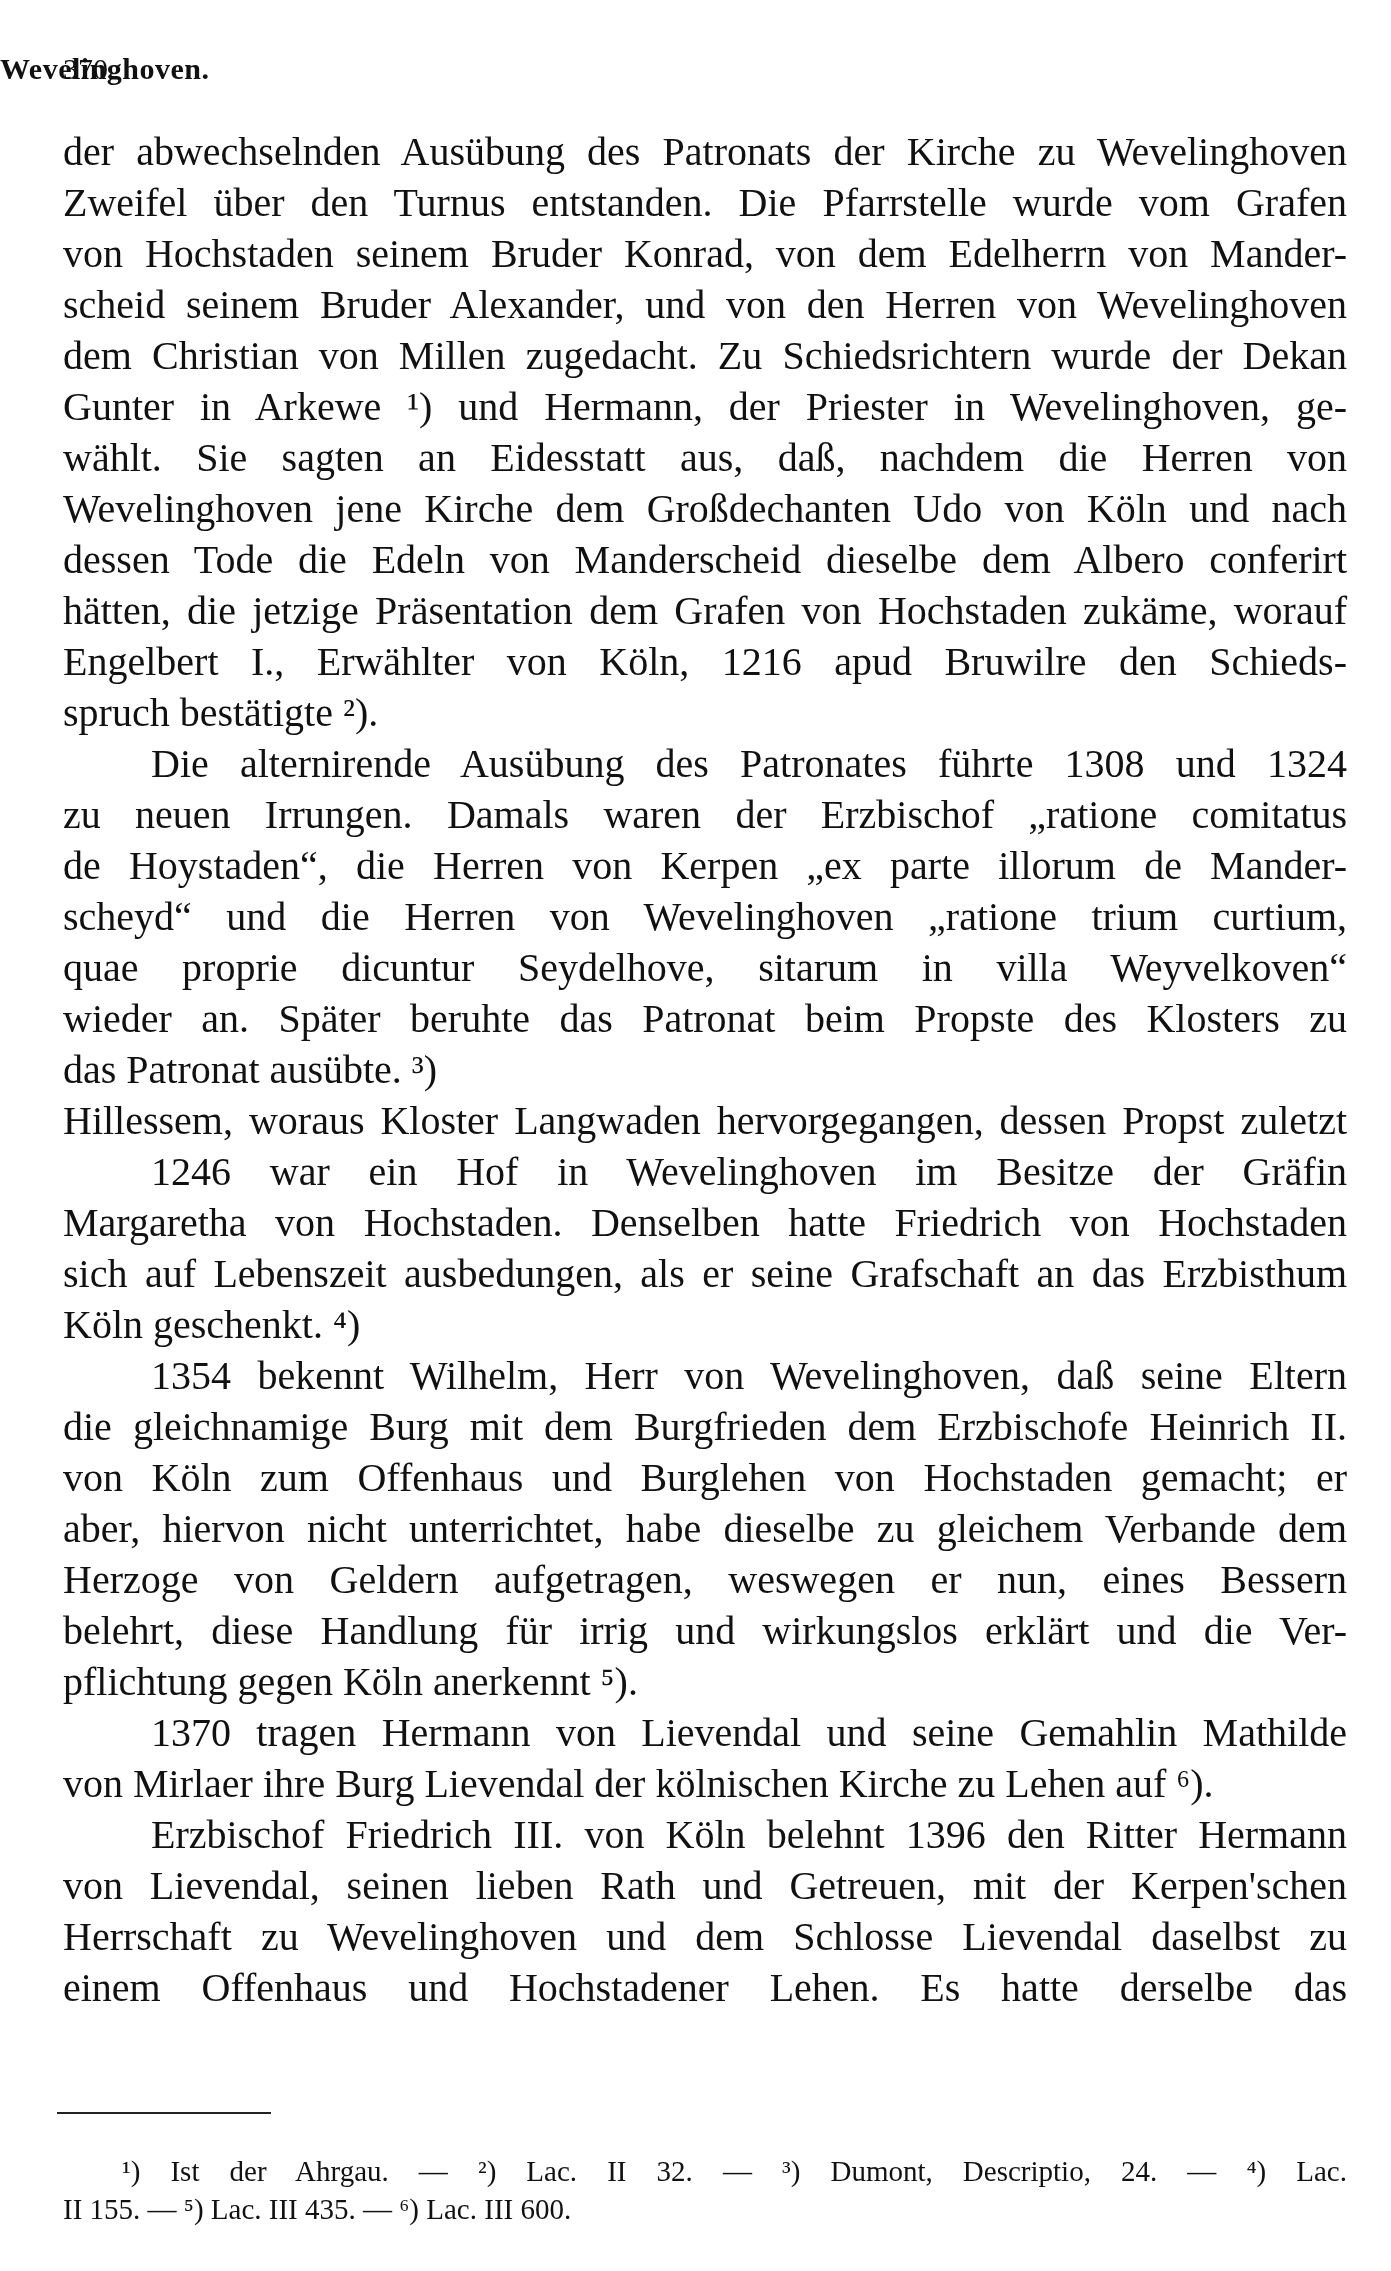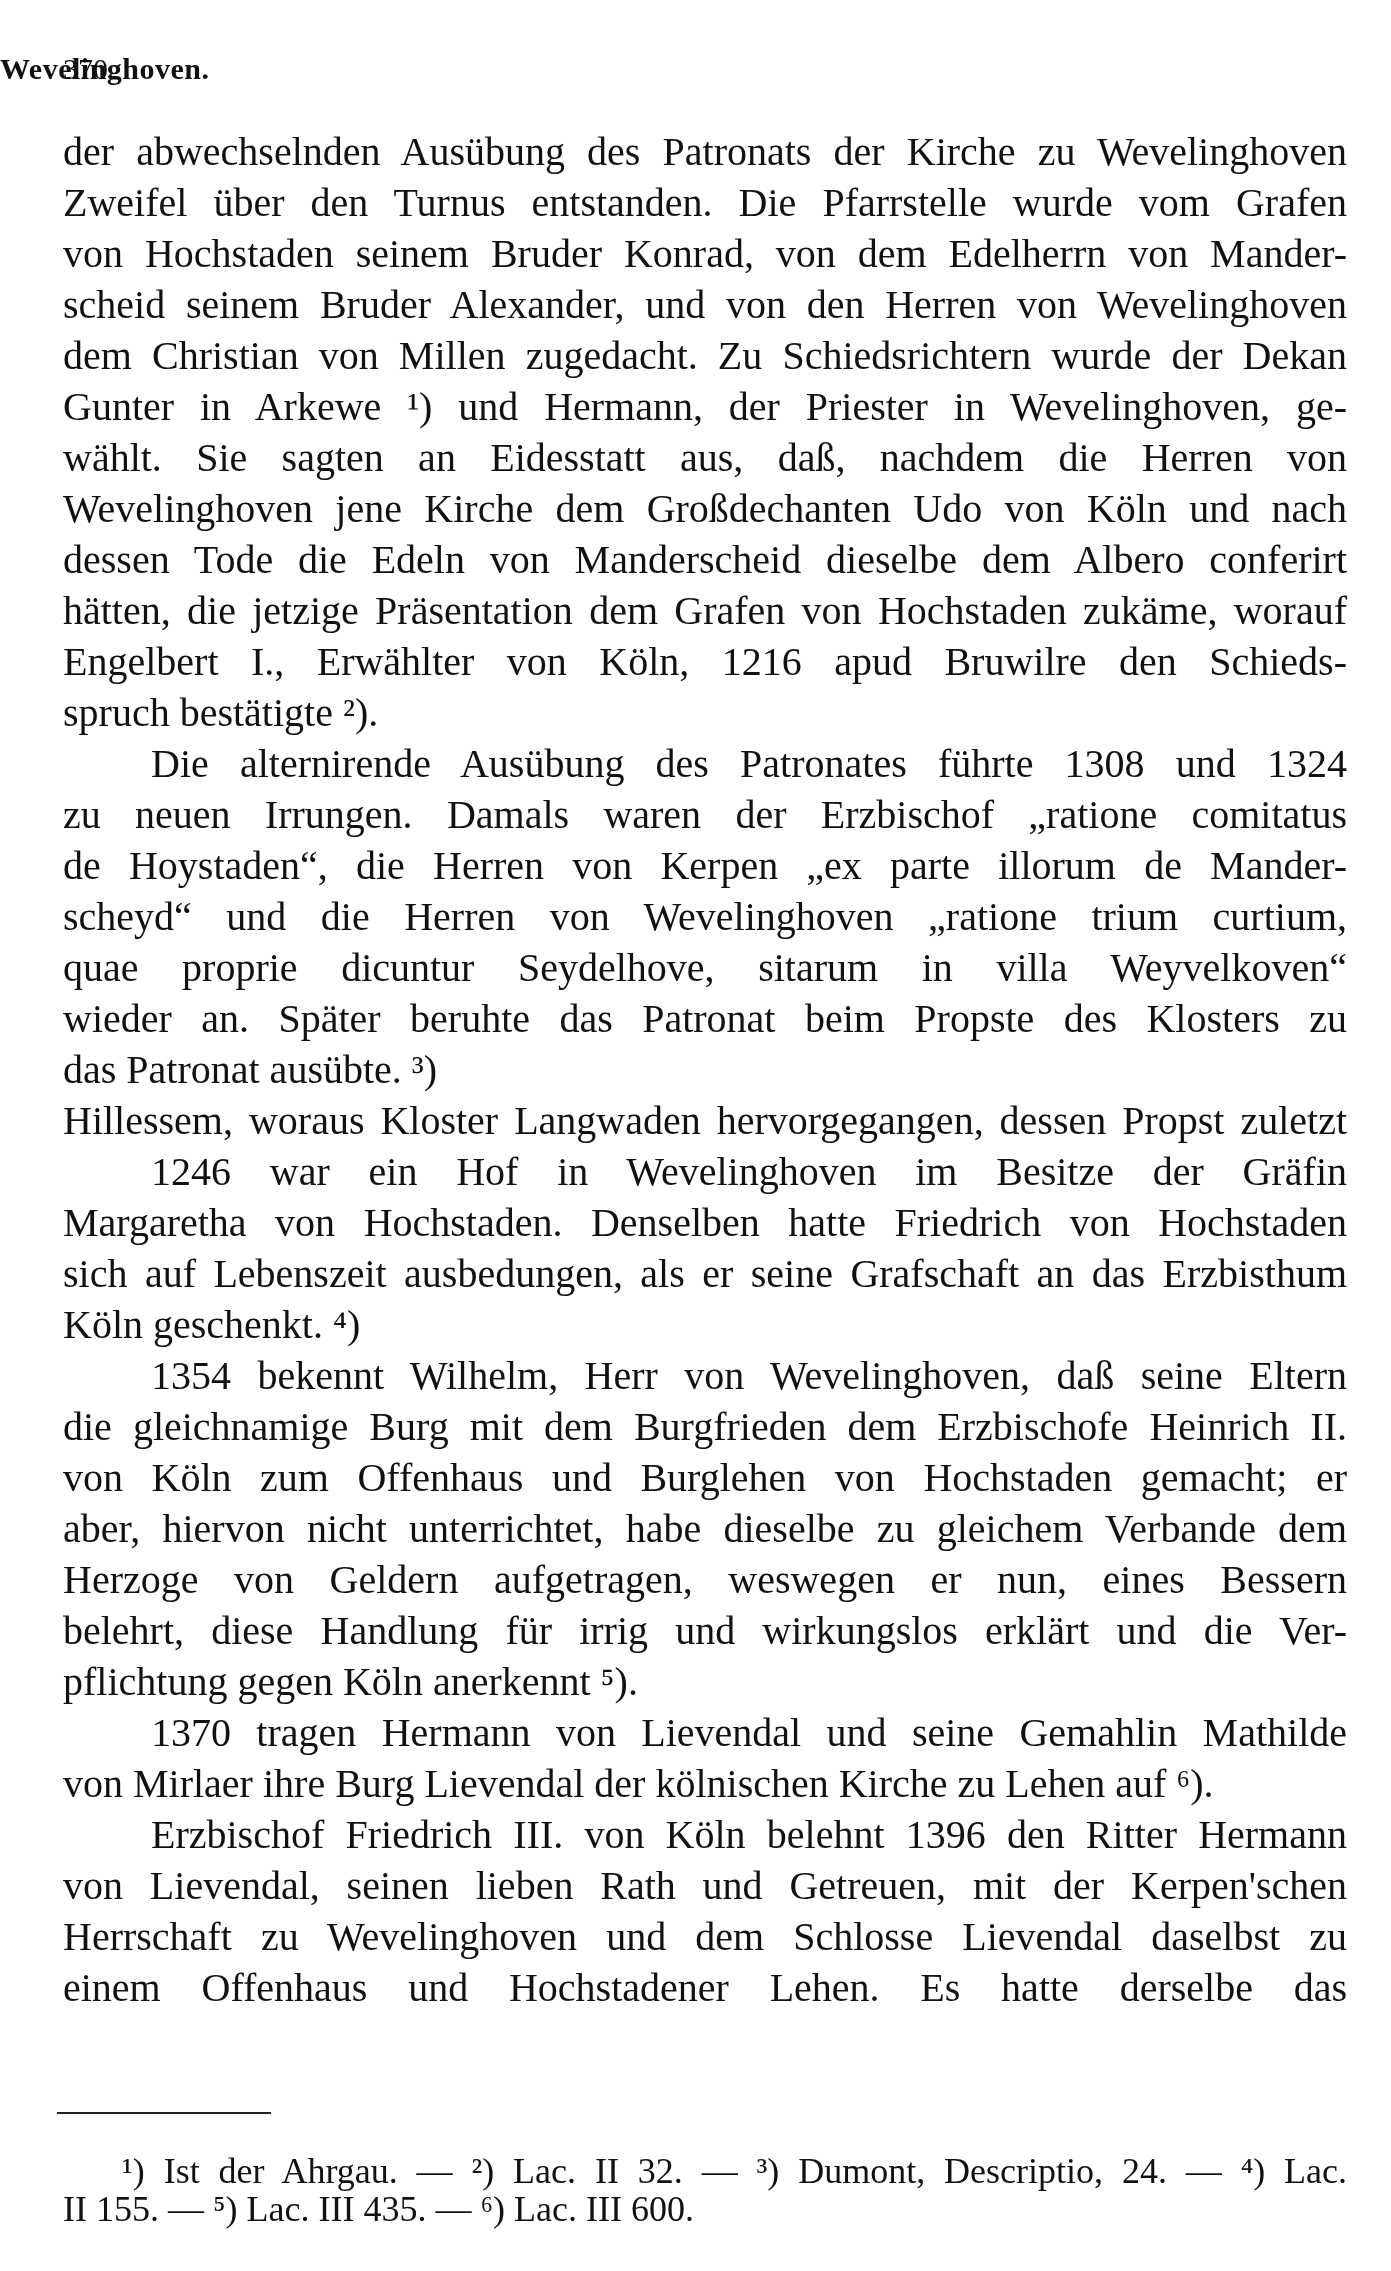--- a/index.html
+++ b/index.html
@@ -5,21 +5,21 @@
   html, body { margin: 0; padding: 0; background: #ffffff; }
   body { width: 1391px; height: 2271px; position: relative; overflow: hidden; color: #111; font-family: "DejaVu Serif", "Liberation Serif", serif; }
   .page-number { position: absolute; left: 63px; top: 52px; font-size: 30px; font-family: "Liberation Serif", serif; }
   .running-head { position: absolute; left: 0; width: 1391px; top: 52px; text-align: left; font-size: 30px; font-family: "Liberation Serif", serif; font-weight: bold; letter-spacing: 0.5px; }
   .body-text { position: absolute; left: 63px; top: 126px; width: 1284px; }
   .line { display: block; height: 51px; line-height: 51px; font-size: 40px; font-family: "Liberation Serif", serif; text-align: justify; text-align-last: justify; white-space: nowrap; overflow: visible; }
   .line.last { text-align-last: left; }
   .line.indent { padding-left: 88px; }
   .fn-rule { position: absolute; left: 57px; top: 2112px; width: 214px; height: 0; border-top: 2px solid #222; }
   .footnotes { position: absolute; left: 63px; top: 2152px; width: 1284px; }
-  .fn-line { display: block; height: 38px; line-height: 38px; font-size: 36px; font-family: "Liberation Serif", serif; text-align: justify; text-align-last: justify; white-space: nowrap; }
+  .fn-line { display: block; height: 38px; line-height: 38px; font-size: 29px; font-family: "Liberation Serif", serif; text-align: justify; text-align-last: justify; white-space: nowrap; }
   .fn-line.first { padding-left: 59px; }
   .fn-line.last { text-align-last: left; }
 </style>
 </head>
 <body>
 
 <div>
   <div class="page-number">370</div>
   <div class="running-head">Wevelinghoven.</div>
 

